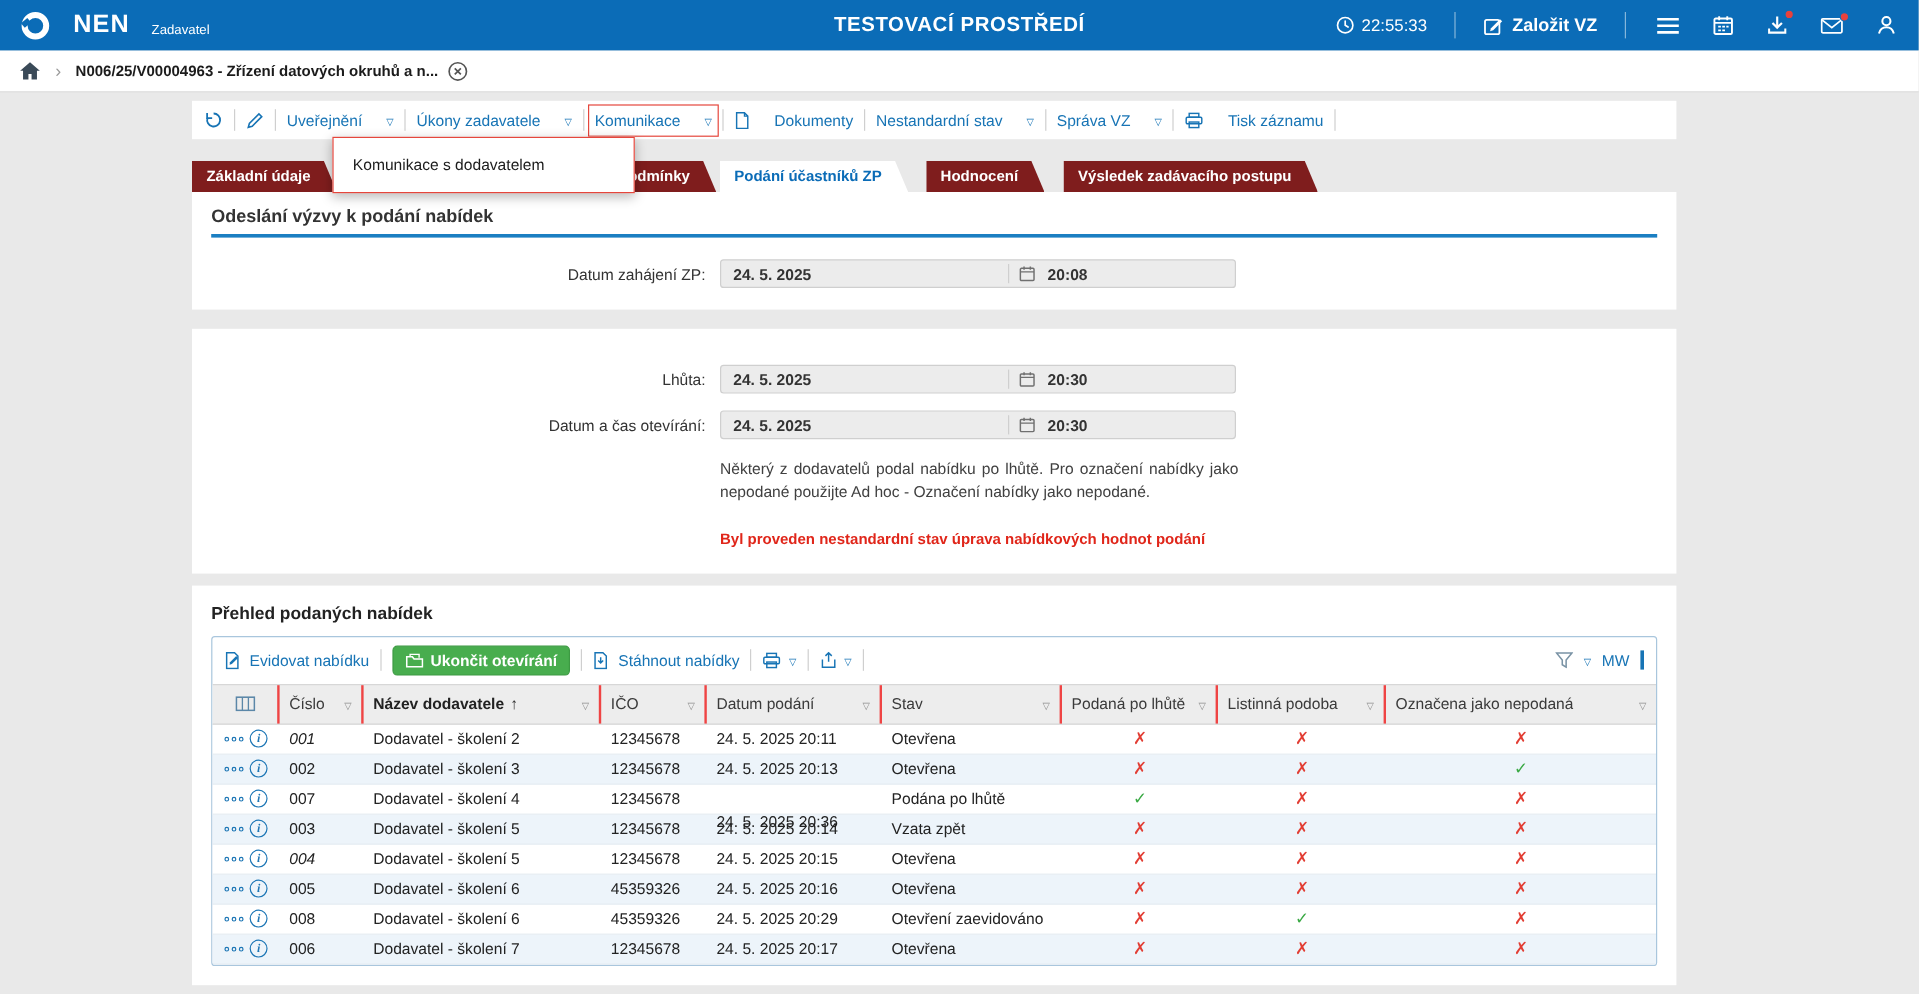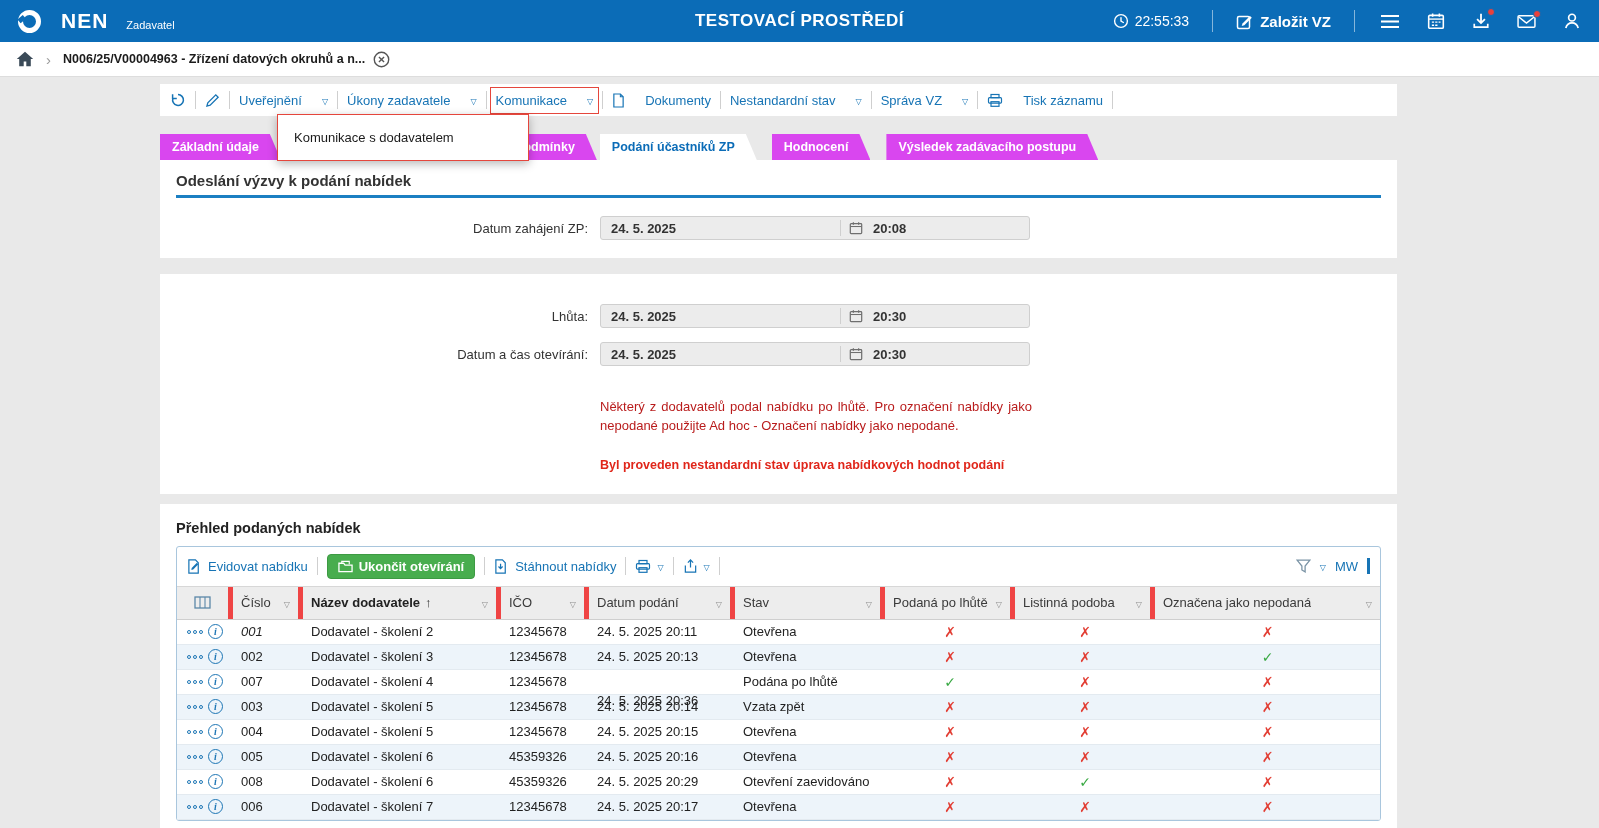--- a/index.html
+++ b/index.html
@@ -34,54 +34,54 @@
   .caret::before {content:"▽"; font-size:8px; color:#1774b5; position:relative; top:-1px;}
   .tsep {width:1px; height:18px; background:#cfcfcf;}
   .titem.open {outline:1px solid #e5463c; outline-offset:5px;}
 
   
   .dropdown {position:absolute; left:117px; top:30px; width:252px; background:#fff; border:1px solid #e5463c; box-shadow:0 3px 9px rgba(0,0,0,.28); z-index:50;}
   .dropdown-item {padding:15px 16px; font-size:13px; color:#1b1b1b; cursor:pointer;}
 
   
   .tabs {display:flex; margin-top:18px; height:26px;}
-  .tab {background:#d946ef; color:#fff; font-weight:bold; font-size:12.5px; line-height:26px; padding:0 22px 0 12px; margin-right:3px; cursor:pointer; white-space:nowrap;
+  .tab {background:#7f1d1d; color:#fff; font-weight:bold; font-size:12.5px; line-height:26px; padding:0 22px 0 12px; margin-right:3px; cursor:pointer; white-space:nowrap;
         clip-path:polygon(0 0, calc(100% - 11px) 0, 100% 100%, 0 100%);}
   .tab.active {background:#fff; color:#0b6cb7;}
   .tab-podminky {margin-left:163px;}
   .tab-hodnoceni {margin-left:12px;}
   .tab-vysledek {margin-left:13px;}
 
   
   .card {background:#fff; padding:12px 16px 18px;}
   .card-b {margin-top:16px;}
   .card-c {margin-top:10px; padding-bottom:16px; min-height:330px;}
   .sec-title {font-size:15px; font-weight:bold; color:#333; padding-bottom:6px; border-bottom:3px solid #1b7fc2;}
   .frow {display:flex; align-items:center; margin-top:18px;}
   .frow + .frow {margin-top:14px;}
   .flabel {width:418px; text-align:right; padding-right:6px; color:#333;}
   .fcontrol {width:430px; height:24px; background:#ececec; border:1px solid #cfcfcf; border-radius:3px; display:flex; align-items:center; margin-left:6px; font-weight:bold; color:#333; cursor:pointer;}
   .fdate {flex:1; padding:0 10px;}
   .fdiv {width:1px; height:16px; background:#cfcfcf;}
   .fcal {margin:0 6px 0 8px; color:#6f6f6f;}
   .ftime {width:160px; padding:0 4px;}
-  .note {margin:32px 0 0 424px; width:432px; text-align:justify; line-height:1.45; color:#b91c1c;}
+  .note {margin:16px 0 0 424px; width:432px; text-align:justify; line-height:1.45; color:#404040;}
   .warning {margin:22px 0 4px 424px; width:520px; color:#e0261a; font-weight:bold; font-size:12.5px;}
 
   
   .sec-title2 {font-size:14.5px; font-weight:bold; color:#222; margin:4px 0 10px;}
   .tablebox {border:1px solid #a9c6dd; border-radius:3px; overflow:hidden; background:#fff;}
   .tbar {display:flex; align-items:center; padding:7px 10px; gap:9px;}
   .action {display:flex; align-items:center; gap:6px; color:#1774b5; cursor:pointer; white-space:nowrap;}
   .btn-green {display:flex; align-items:center; gap:6px; background:#48ad4e; border:1px solid #3d9a43; color:#fff; font-weight:bold; padding:4px 10px; border-radius:4px; cursor:pointer; white-space:nowrap;}
   .tbar-right {margin-left:auto; display:flex; align-items:center; gap:9px; color:#1774b5;}
   .mw-bar {width:3px; height:16px; background:#1774b5;}
 
   .thead {display:flex; background:#ededed; border-top:1px solid #d7d7d7; border-bottom:1px solid #cfcfcf; height:34px; font-size:13px; color:#3a3a3a;}
-  .th {display:flex; align-items:center; padding:0 8px; border-right:5px solid #ef4444; cursor:pointer;}
+  .th {display:flex; align-items:center; padding:0 8px; border-right:2px solid #ef4444; cursor:pointer;}
   .th:last-child {border-right:none;}
   .th-ctrl {width:56px; justify-content:center; color:#5b87a8;}
   .th-lbl {white-space:nowrap; overflow:hidden; text-overflow:ellipsis;}
   .th-lbl.sorted {font-weight:bold; color:#222;}
   .sort {font-weight:bold; margin-left:5px; color:#333;}
   .fltr {margin-left:auto; padding-left:4px;}
   .fltr::before {content:"▽"; font-size:8px; color:#909090;}
   .tflex {flex:1;text-align:center;}
 
   .trow {display:flex; height:25px; align-items:center; border-bottom:1px solid #e3eaf0; background:#fff; cursor:pointer;}
@@ -490,21 +490,21 @@
           </div>
           <div class="trow">
             <div class="td td-ctrl">
               <span class="dots">
                 <i></i>
                 <i></i>
                 <i></i>
               </span>
               <span class="info">i</span>
             </div>
-            <div class="td" style="width: 70px;">004</div>
+            <div class="td" style="width: 70px; font-style: italic;">004</div>
             <div class="td" style="width: 198px;">Dodavatel - školení 5</div>
             <div class="td" style="width: 88px;">12345678</div>
             <div class="td" style="width: 146px;">24. 5. 2025 20:15</div>
             <div class="td" style="width: 150px;">Otevřena</div>
             <div class="td tmark" style="width: 130px;">
               <span class="no">✗</span>
             </div>
             <div class="td tmark" style="width: 140px;">
               <span class="no">✗</span>
             </div>

